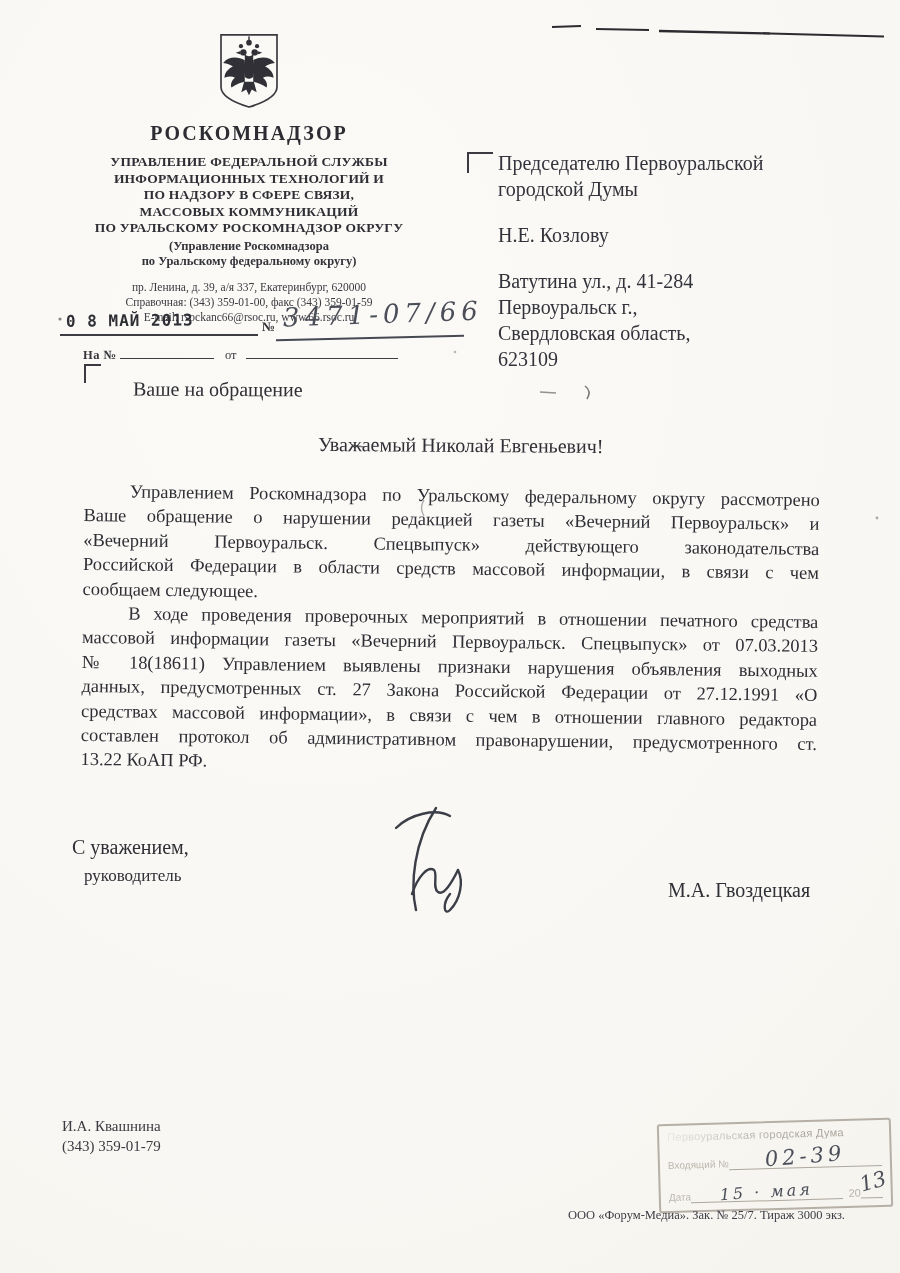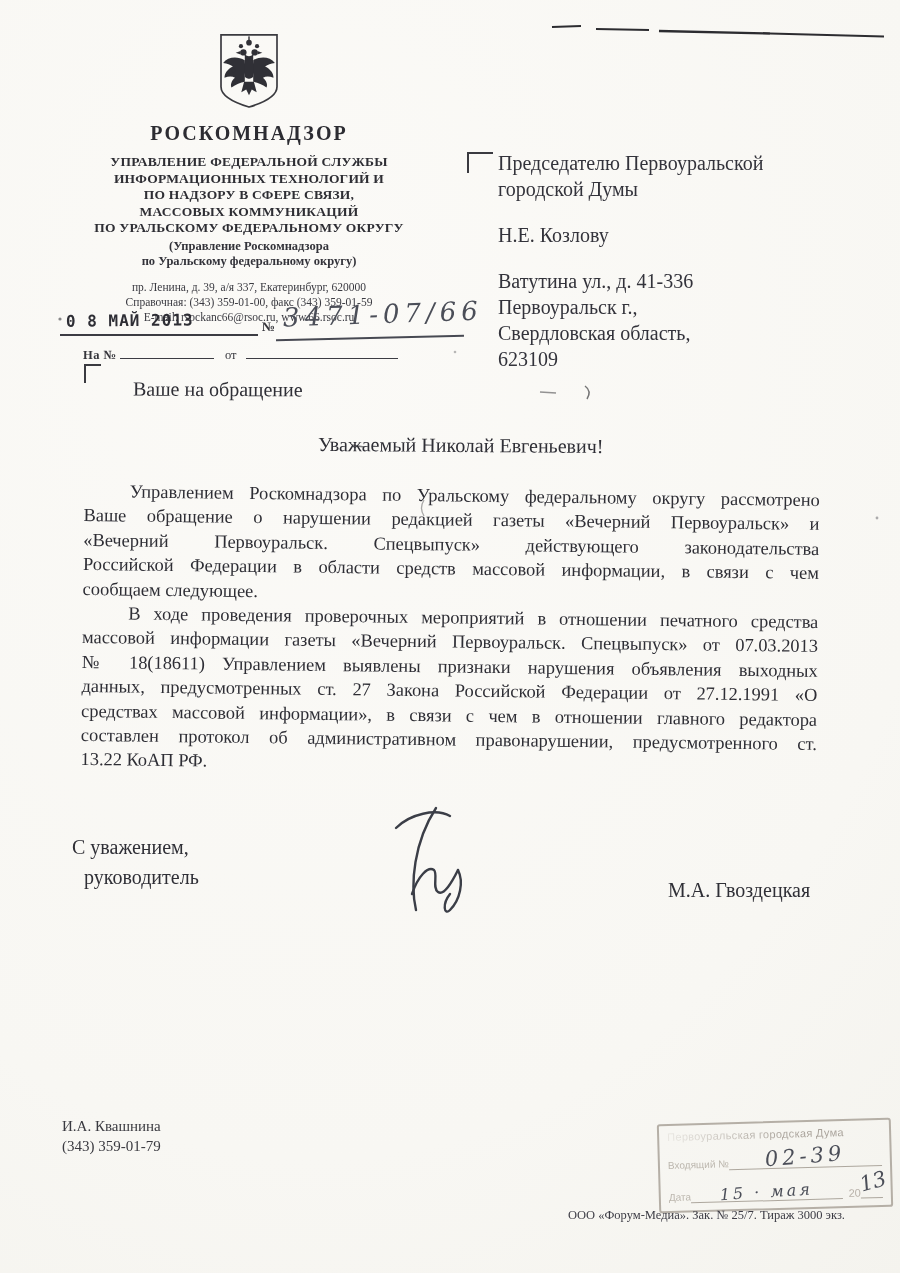--- a/index.html
+++ b/index.html
@@ -49,21 +49,21 @@
 
   
   .body-text { left:84px; top:479px; width:736px; font-size:18.4px; line-height:24.4px;
       color:#2e2e35; transform:rotate(.7deg); transform-origin:0 0; }
   .jl { display:block; text-align:justify; text-align-last:justify; white-space:nowrap; }
   .jl.first { text-indent:46px; }
   .jl.last { text-align-last:left; }
 
   
   .closing { left:72px; top:836px; font-size:20px; }
-  .sig-title { left:84px; top:866px; font-size:20px; }
+  .sig-title { left:84px; top:866px; font-size:17px; }
   .sig-mark { left:352px; top:798px; width:150px; height:120px; }
   .sig-name { left:668px; top:879px; font-size:20px; }
 
   
   .executor { left:62px; top:1116px; font-size:15px; line-height:20px; color:#3a3a40; }
 
   
   .stamp { left:658px; top:1121px; width:214px; padding:5px 8px 7px;
       border:2px solid rgba(169,162,153,.85); border-radius:3px;
       transform:rotate(-1.6deg); font-family:"Liberation Sans", sans-serif; }
@@ -110,21 +110,21 @@
         <circle cx="28" cy="57" r="2.6"></circle>
         <circle cx="72" cy="57" r="2.6"></circle>
       </g>
     </svg>
     <div class="agency">РОСКОМНАДЗОР</div>
     <div class="org-lines">
         <div class="first">УПРАВЛЕНИЕ ФЕДЕРАЛЬНОЙ СЛУЖБЫ</div>
         <div>ИНФОРМАЦИОННЫХ ТЕХНОЛОГИЙ И</div>
         <div>ПО НАДЗОРУ В СФЕРЕ СВЯЗИ,</div>
         <div>МАССОВЫХ КОММУНИКАЦИЙ</div>
-        <div class="last">ПО УРАЛЬСКОМУ ФЕДЕРАЛЬНОМУ ОКРУГУ</div>
+        <div class="last">ПО УРАЛЬСКОМУ РОСКОМНАДЗОР ОКРУГУ</div>
       </div>
     <div class="org-short">
         <div class="first">(Управление Роскомнадзора</div>
         <div class="last">по Уральскому федеральному округу)</div>
       </div>
     <div class="contact-lines">
         <div class="first">пр. Ленина, д. 39, а/я 337, Екатеринбург, 620000</div>
         <div>Справочная: (343) 359-01-00, факс (343) 359-01-59</div>
         <div class="last">E-mail: rsockanc66@rsoc.ru, www.66.rsoc.ru</div>
       </div>
@@ -145,21 +145,21 @@
   <div class="abs corner corner-ref"></div>
 
   <div class="abs corner corner-addr"></div>
   <div class="abs recipient">
     <div>
         <div class="first">Председателю Первоуральской</div>
         <div class="last">городской Думы</div>
       </div>
     <div class="name">Н.Е. Козлову</div>
     <div class="addr">
-        <div class="first">Ватутина ул., д. 41-336</div>
+        <div class="first">Ватутина ул., д. 41-284</div>
         <div>Первоуральск г.,</div>
         <div>Свердловская область,</div>
         <div class="last">623109</div>
       </div>
   </div>
 
   <div class="abs subject">Ваше на обращение</div>
   <div class="abs salutation">Уважаемый Николай Евгеньевич!</div>
 
   <div class="abs body-text">

